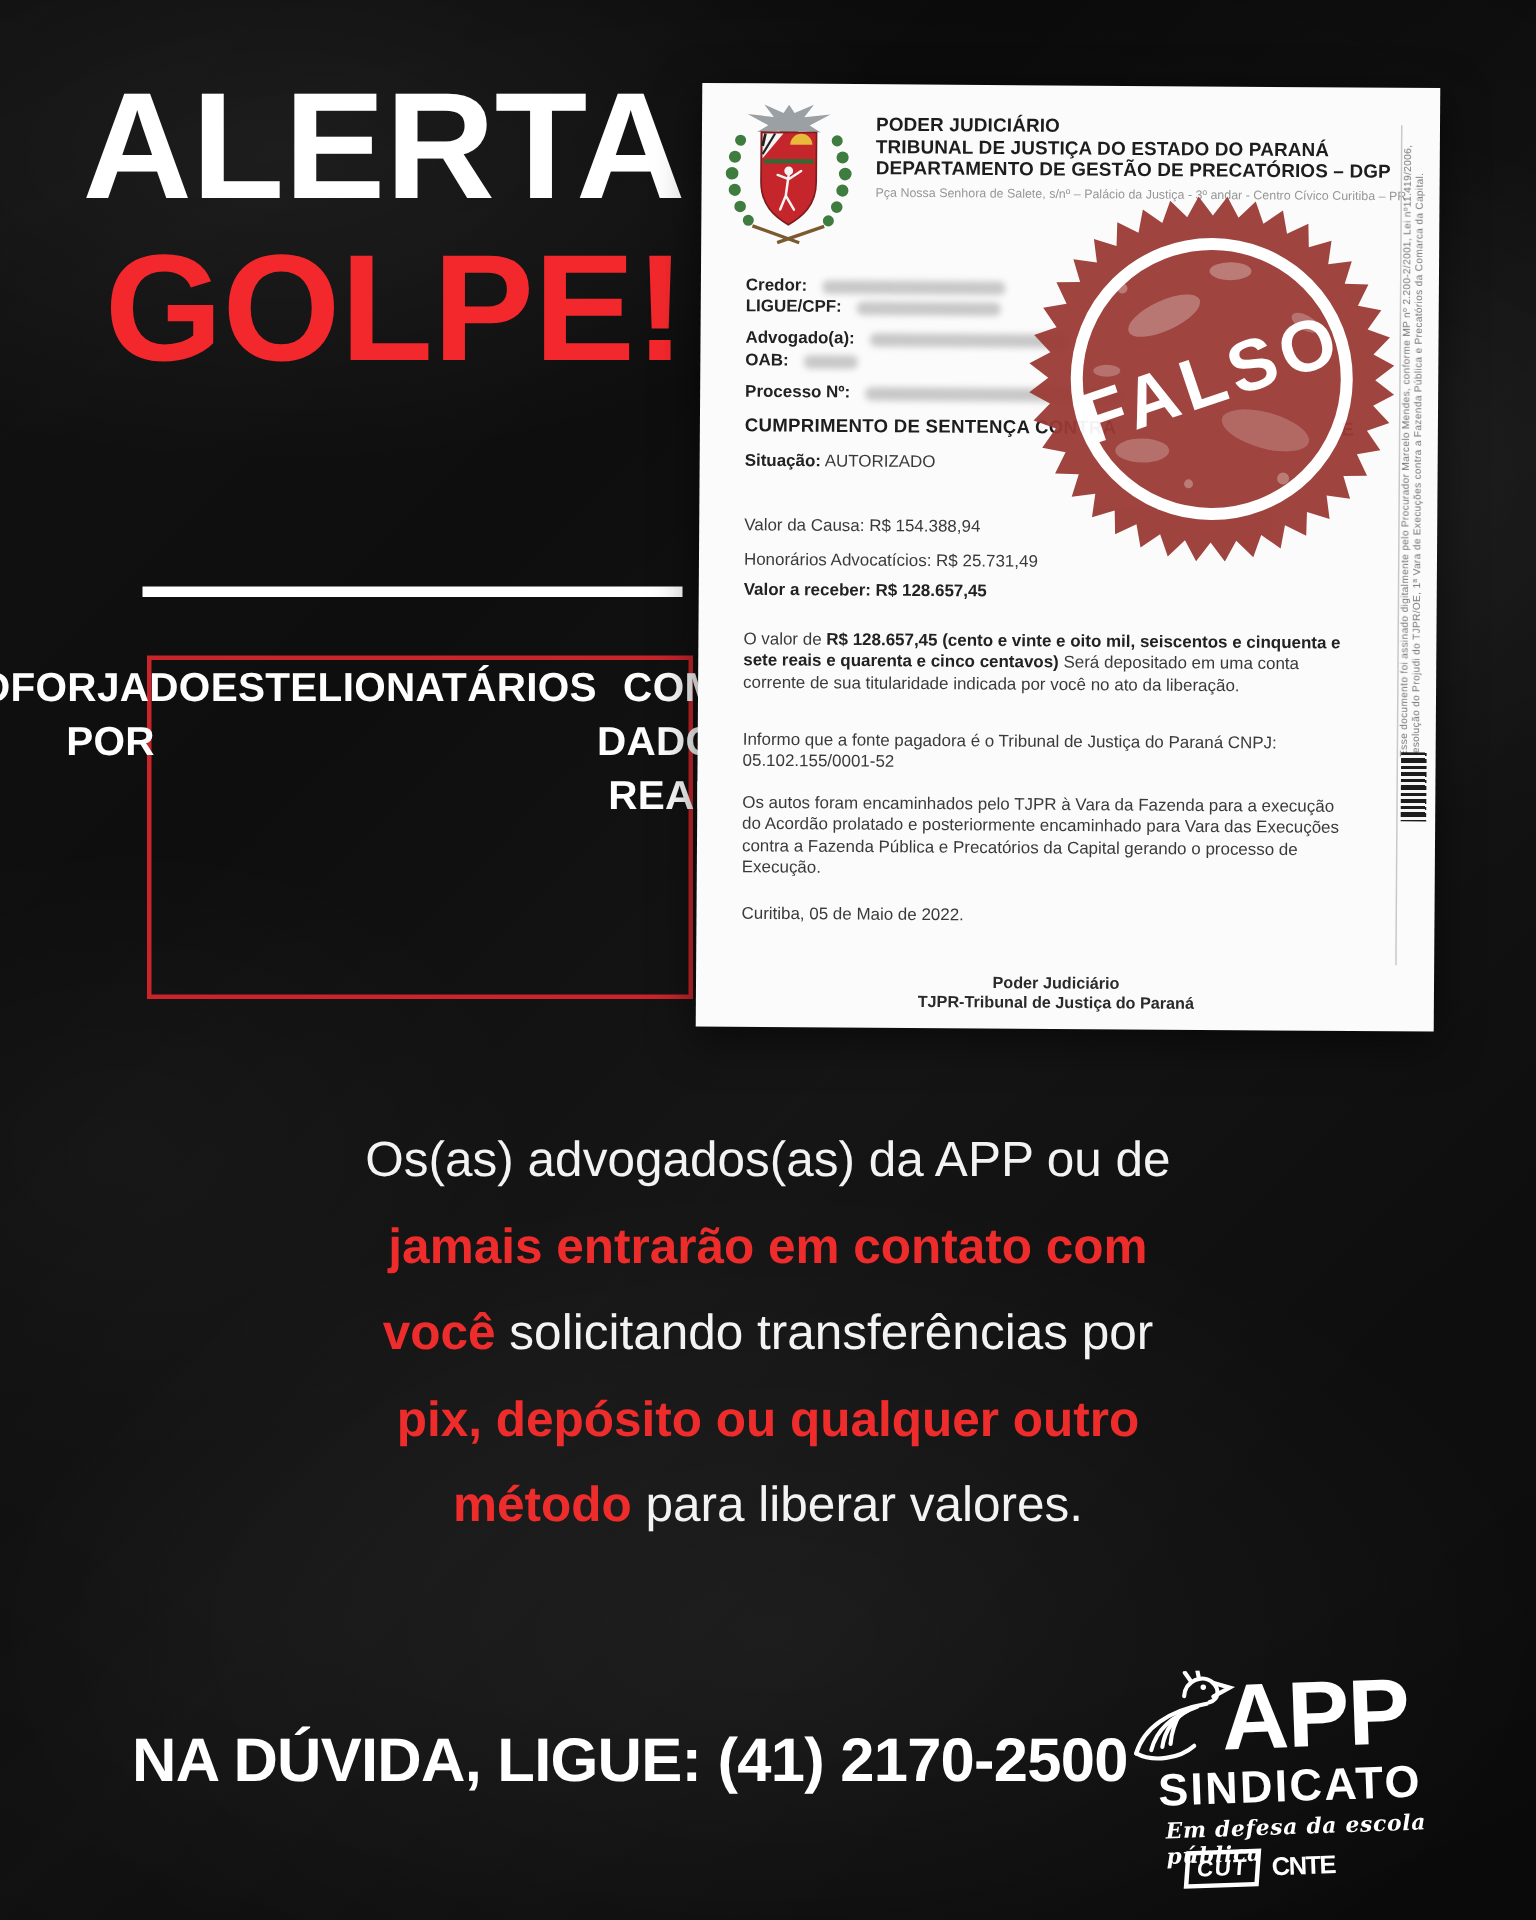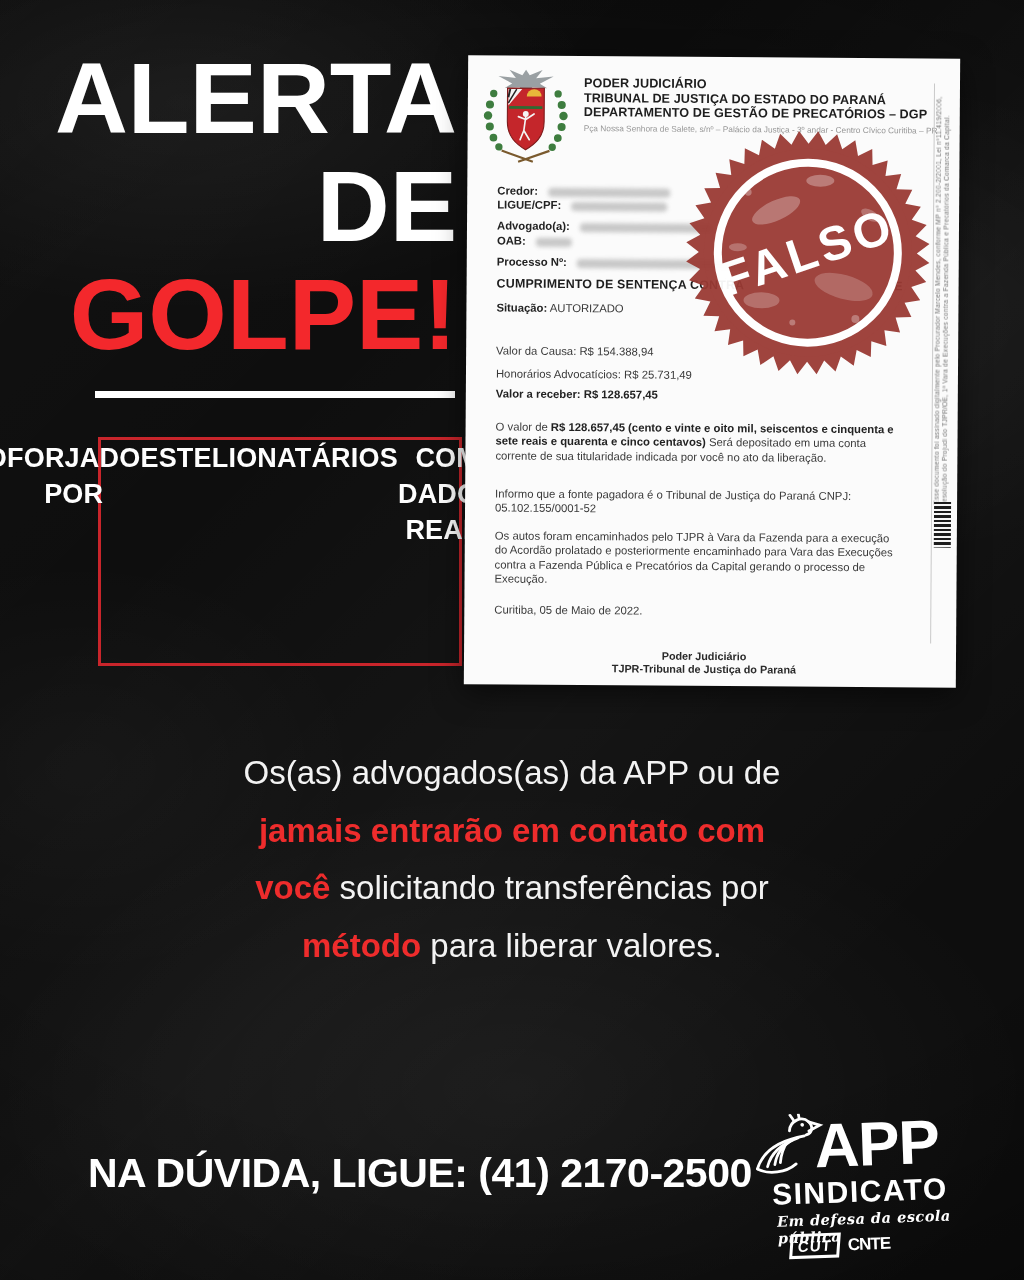--- a/index.html
+++ b/index.html
@@ -65,21 +65,20 @@
   .cut-badge{border:3px solid #fff;padding:0 5px;font-weight:bold;font-size:15px;letter-spacing:1px;transform:skewX(-6deg);line-height:19px;}
   .cnte-badge{font-weight:bold;font-size:17px;letter-spacing:-1px;line-height:19px;}
 </style>
 </head>
 <body>
 
 <div class="poster">
 
   <div class="headline">
     <div class="hl-white">ALERTA</div>
-    <div class="hl-white">DE</div>
     <div class="hl-red">GOLPE!</div>
   </div>
   <div class="underline"></div>
 
   <div class="warnbox">
     <div>DOCUMENTO</div>
     <div>FORJADO POR</div>
     <div>ESTELIONATÁRIOS</div>
     <div>COM DADOS REAIS</div>
     <div>SERVIDORES(AS)</div>
@@ -197,20 +196,21 @@
         <circle cx="-60" cy="-60" r="3.4" fill="#fff" opacity="0.3"></circle>
         <text x="0" y="16" transform="rotate(-19)" text-anchor="middle" font-family="Liberation Sans, sans-serif" font-weight="bold" font-size="48" letter-spacing="4" fill="#ffffff">FALSO</text>
       </g>
     </svg>
   </div>
 
   <div class="message">
     <div><span>Os(as) advogados(as) da APP ou de</span></div>
     <div><span class="seg-red">jamais entrarão em contato com</span></div>
     <div><span class="seg-red">você</span><span> solicitando transferências por</span></div>
+    <div><span class="seg-red">pix, depósito ou qualquer outro</span></div>
     <div><span class="seg-red">método</span><span> para liberar valores.</span></div>
   </div>
 
   <div class="phone">NA DÚVIDA, LIGUE: (41) 2170-2500</div>
 
   <div class="logo">
     <svg class="logo-bird" width="86" height="74" viewBox="0 0 90 80">
       <g fill="none" stroke="#ffffff" stroke-width="3" stroke-linecap="round">
         <path d="M52 18 C53 7 66 2 73 9 C78 14 77 21 70 23"></path>
         <path d="M73 9 L85 13 L73 19"></path>

